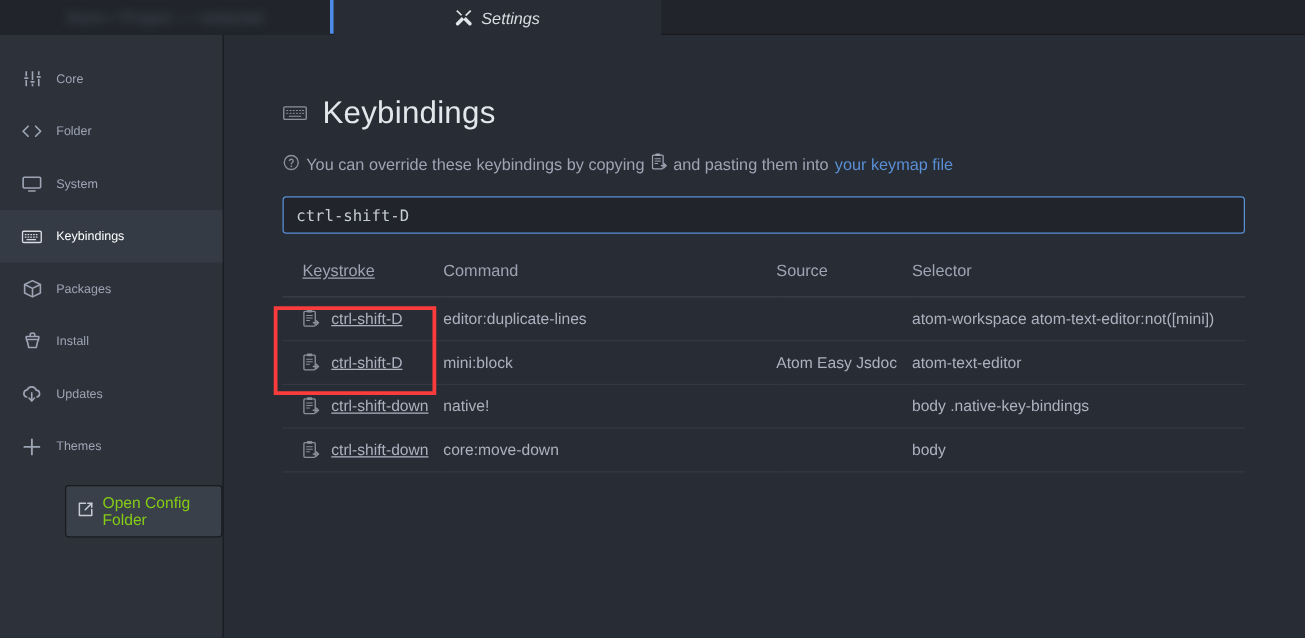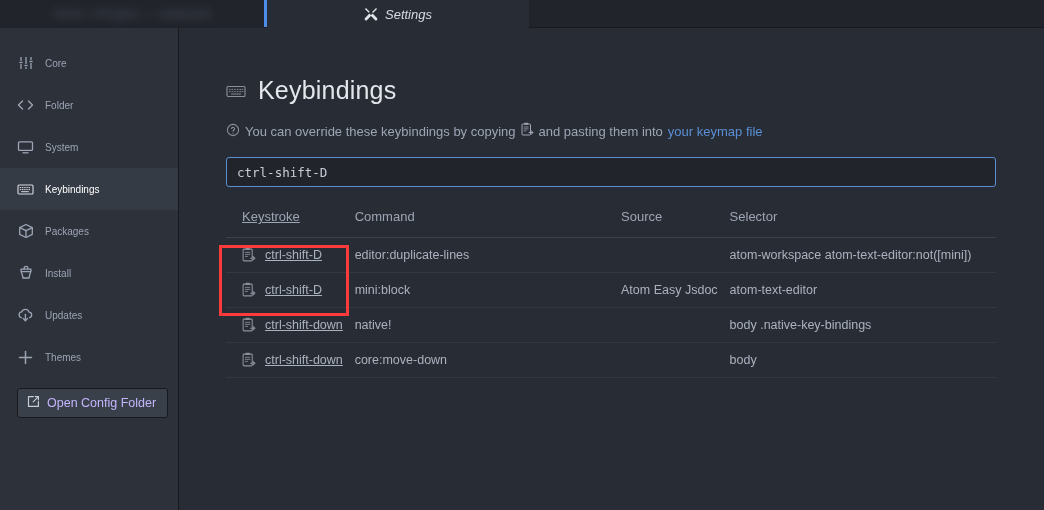--- a/index.html
+++ b/index.html
@@ -71,24 +71,25 @@
     color: #ffffff;
   }
   .side-icon { width: 17px; height: 17px; display:flex; align-items:center; justify-content:center; flex:0 0 17px; }
   .side-icon svg { display:block; }
   .cfg-btn-wrap { padding: 10px 0 0 17px; }
   .cfg-btn {
     display: inline-flex; align-items: center; gap: 7px;
     background: #3a4049;
     border: 1px solid #181a1f;
     border-radius: 3px;
-    color: #c4b5fd;
+    color: #84cc16;
     font-size: 12.5px;
     padding: 6px 11px 6px 9px;
     cursor: pointer;
+    margin-left: 35px;
   }
 
   
   .main {
     position: absolute; top: 28px; left: 180px;
     width: 864px; height: 482px;
     background: #282c34;
     overflow: hidden;
   }
   .inner { padding: 48px 44px 0 46px; }

